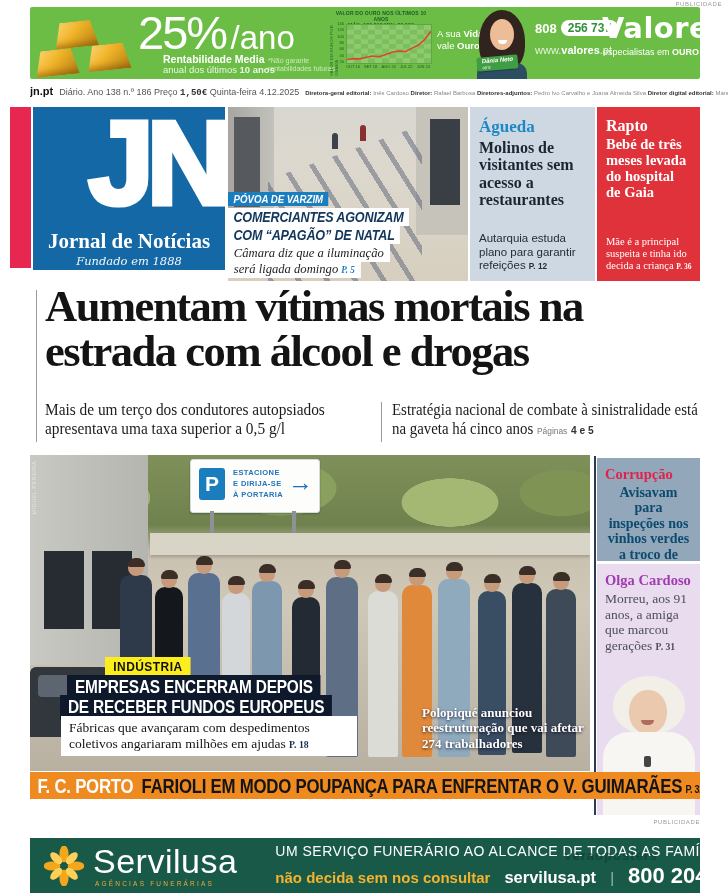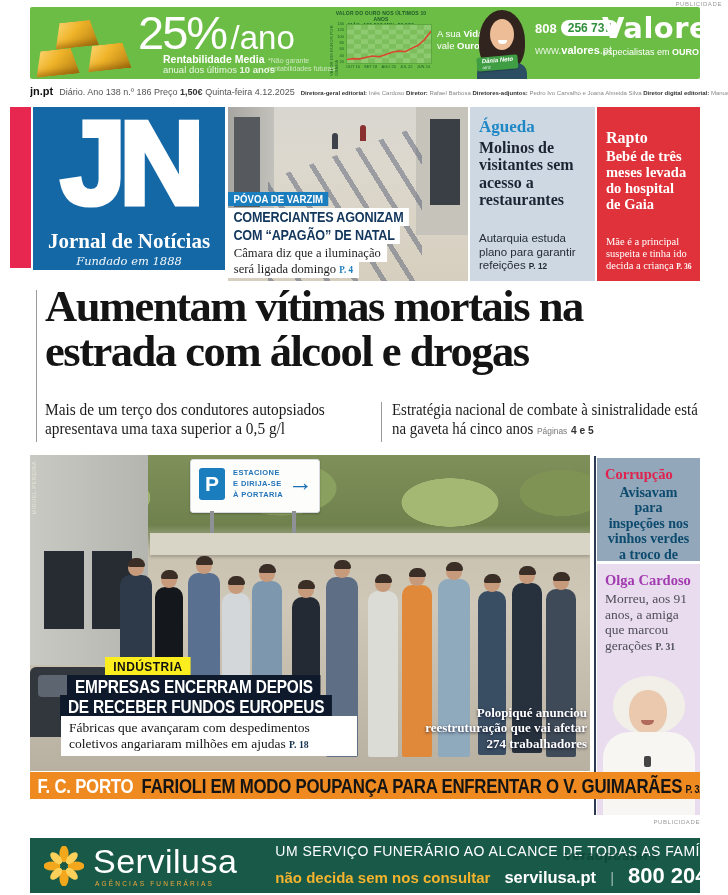--- a/index.html
+++ b/index.html
@@ -44,31 +44,31 @@
   #ad-phone .pill{background:#fff;color:#2f8f3b;font-weight:bold;font-size:12px;padding:1px 7px;border-radius:9px;}
   #ad-site{left:505px;top:37px;font-size:11px;}
   #ad-site .dim{opacity:.8;}
   #ad-brand{left:572px;top:4px;width:98px;text-align:center;}
   #ad-brand .logo{font-size:29px;font-weight:bold;letter-spacing:.5px;font-family:"DejaVu Sans",sans-serif;}
   #ad-brand .sub{font-size:9px;margin-top:2px;}
   
   #masthead{left:30px;top:85px;width:698px;height:14px;display:flex;align-items:baseline;gap:6px;white-space:nowrap;overflow:hidden;}
   #masthead .site{font-size:11px;font-weight:bold;color:#111;}
   #masthead .issue{font-size:9px;color:#555;}
-  #masthead .price{font-weight:bold;color:#333;}
+  #masthead .price{font-weight:bold;color:#333;font-family:Liberation Mono, monospace;}
   #masthead .staff{font-size:6px;color:#888;}
   #masthead .staff b{color:#333;}
   
   #red-stripe{left:10px;top:107px;width:21px;height:161px;background:var(--jn_red);}
   #jn-box{left:33px;top:107px;width:192px;height:163px;background:var(--jn_blue);color:#fff;text-align:center;}
-  #jn-initials{position:absolute;left:0;right:0;top:-12px;font-size:118px;font-weight:bold;letter-spacing:-7px;-webkit-text-stroke:5px #fff;}
+  #jn-initials{position:absolute;left:0;right:0;top:-12px;font-size:118px;font-weight:bold;letter-spacing:-7px;text-align:right;-webkit-text-stroke:5px #fff;}
   #jn-name{position:absolute;left:0;right:0;top:122px;font-family:"Liberation Serif",serif;font-weight:bold;font-size:21px;}
   #jn-founded{position:absolute;left:0;right:0;top:147px;font-family:"DejaVu Serif",serif;font-style:italic;font-size:11.5px;opacity:.95;}
   
-  #street-photo{left:228px;top:107px;width:240px;height:174px;overflow:hidden;background:linear-gradient(#d8d6d0,#ddd8cd 35%,#d6cfbf);}
+  #street-photo{left:228px;top:107px;width:240px;height:174px;overflow:hidden;background:linear-gradient(#d8d6d0,#ddd8cd 35%,#d6cfbf);font-style:italic;}
   .sp-bldg-l{position:absolute;left:0;top:0;width:46px;height:130px;background:linear-gradient(90deg,#a7a6a2,#c3c1bb);}
   .sp-bldg-r{position:absolute;right:0;top:0;width:52px;height:128px;background:#c6c3bb;}
   .sp-shop{position:absolute;right:8px;top:12px;width:30px;height:86px;background:#3a3f46;}
   .sp-shop2{position:absolute;left:6px;top:10px;width:26px;height:90px;background:#565a5e;}
   .sp-pattern{position:absolute;left:40px;right:46px;top:18px;bottom:0;
     background:repeating-linear-gradient(58deg,rgba(75,85,110,.45) 0 5px,transparent 5px 24px);
     clip-path:polygon(0 35%,100% 0,100% 100%,0 100%);}
   .sp-ped{position:absolute;width:6px;height:16px;border-radius:3px 3px 0 0;}
   .tagline-box{position:absolute;display:inline-block;padding:1px 6px;transform-origin:left center;}
   #povoa-kicker{left:0;top:85px;background:var(--street_blue);color:#fff;font-weight:bold;font-size:10.5px;transform:scaleX(.92);}
@@ -78,21 +78,21 @@
   .povoa-dek{background:#fff;color:#1d1d1d;font-family:"Liberation Serif",serif;font-size:13px;transform:scaleX(.97);}
   #povoa-d1{left:0;top:137px;}
   #povoa-d2{left:0;top:153px;}
   .pageref{font-size:.72em;font-weight:bold;}
   #povoa-d2 .pageref{color:var(--street_blue);}
   
   #agueda-box{left:470px;top:107px;width:125px;height:174px;background:var(--agueda_bg);box-sizing:border-box;padding:10px 9px;}
   #agueda-box .kicker{color:var(--agueda_blue);font-family:"Liberation Serif",serif;font-weight:bold;font-size:17px;}
   #agueda-box .hl{margin-top:2px;font-family:"Liberation Serif",serif;font-weight:bold;font-size:16px;line-height:1.08;color:#1c2433;}
   #agueda-box .dek{position:absolute;left:9px;bottom:9px;width:108px;font-family:Liberation Sans, sans-serif;font-size:11.5px;line-height:1.15;color:#262c38;}
-  #rapto-box{left:597px;top:107px;width:103px;height:174px;background:var(--rapto_red);box-sizing:border-box;padding:22px 9px;color:#fff;}
+  #rapto-box{left:597px;top:107px;width:103px;height:174px;background:var(--rapto_red);box-sizing:border-box;padding:10px 9px;color:#fff;}
   #rapto-box .kicker{font-family:"Liberation Serif",serif;font-weight:bold;font-size:16px;}
   #rapto-box .hl{margin-top:2px;font-family:"Liberation Serif",serif;font-weight:bold;font-size:14.5px;line-height:1.1;}
   #rapto-box .dek{position:absolute;left:9px;bottom:9px;width:86px;font-family:"Liberation Serif",serif;font-size:10.5px;line-height:1.15;}
   
   #lead-rule{left:36px;top:290px;width:1px;height:152px;background:#9a9a9a;}
   #lead-headline{left:45px;top:284px;width:660px;font-family:"Liberation Serif",serif;font-weight:bold;
     font-size:45px;line-height:.99;letter-spacing:-1.5px;color:var(--headline_black);transform:scaleX(.99);transform-origin:left top;}
   .deck{font-family:"Liberation Serif",serif;font-size:16px;line-height:1.2;color:#1b1b1b;transform-origin:left top;}
   #deck1{left:45px;top:400px;width:330px;transform:scaleX(.96);}
   #deck2{left:392px;top:400px;width:330px;transform:scaleX(.93);}
@@ -124,21 +124,21 @@
   .person::before{content:"";position:absolute;top:-15px;left:50%;width:16px;height:16px;margin-left:-8px;border-radius:50%;background:#c79a7c;}
   .person::after{content:"";position:absolute;top:-17px;left:50%;width:17px;height:9px;margin-left:-8.5px;border-radius:9px 9px 2px 2px;background:#3a2e26;}
   #photo-credit{position:absolute;left:1px;top:6px;font-size:5.5px;color:#e9e9dd;writing-mode:vertical-rl;transform:rotate(180deg);letter-spacing:.5px;opacity:.85;}
   
   #ind-kicker{left:75px;top:202px;background:var(--yellow);color:#101010;font-weight:bold;font-size:13px;letter-spacing:.5px;padding:2px 9px;transform:scaleX(.92);}
   .ind-h{background:var(--tag_navy);color:#fff;font-weight:bold;font-size:17.5px;letter-spacing:-.2px;padding:2px 9px;transform:scaleX(.88);}
   #ind-h1{left:37px;top:220px;}
   #ind-h2{left:30px;top:240px;}
   #ind-dek{left:31px;top:261px;width:280px;background:#fff;padding:4px 8px;font-family:"Liberation Serif",serif;font-size:13.5px;line-height:1.18;color:#141414;}
   #ind-dek .pageref{color:#13314f;}
-  #ind-caption{left:392px;top:250px;width:165px;text-align:right;color:#fff;font-family:"Liberation Serif",serif;font-weight:bold;font-size:13px;line-height:1.18;text-shadow:0 1px 3px rgba(0,0,25,.75);}
+  #ind-caption{left:392px;top:250px;width:165px;color:#fff;font-family:"Liberation Serif",serif;font-weight:bold;font-size:13px;line-height:1.18;text-shadow:0 1px 3px rgba(0,0,25,.75);}
   
   #side-rule{left:594px;top:456px;width:1.5px;height:359px;background:#2c3a52;}
   #corrupcao-box{left:597px;top:458px;width:103px;height:103px;background:var(--corr_bg);box-sizing:border-box;padding:8px;}
   #corrupcao-box .kicker{color:var(--corr_red);font-family:"Liberation Serif",serif;font-weight:bold;font-size:14.5px;}
   #corrupcao-box .hl{margin-top:2px;font-family:"Liberation Serif",serif;font-weight:bold;font-size:14px;line-height:1.1;color:#0c4a6e;text-align:center;}
   #olga-box{left:597px;top:564px;width:103px;height:251px;background:var(--olga_bg);box-sizing:border-box;padding:8px;overflow:hidden;}
   #olga-box .kicker{color:var(--olga_purple);font-family:"Liberation Serif",serif;font-weight:bold;font-size:14.5px;}
   #olga-box .hl{margin-top:2px;font-family:"Liberation Serif",serif;font-size:13.5px;line-height:1.15;color:#4e4e58;}
   .olga-hair{position:absolute;left:16px;top:112px;width:72px;height:58px;border-radius:50% 50% 46% 46%;background:#f2efe8;}
   .olga-face{position:absolute;left:32px;top:126px;width:38px;height:44px;border-radius:48%;background:#eac9ae;}
@@ -273,21 +273,21 @@
       <div class="sp-bldg-r"></div>
     <div class="sp-shop2"></div>
       <div class="sp-shop"></div>
     <div class="sp-pattern"></div>
     <div class="sp-ped" style="left:104px;top:26px;background:#3c414a;"></div>
     <div class="sp-ped" style="left:132px;top:18px;background:#8a3030;"></div>
     <div class="tagline-box" id="povoa-kicker">PÓVOA DE VARZIM</div>
     <div class="tagline-box povoa-h" id="povoa-h1">COMERCIANTES AGONIZAM</div>
     <div class="tagline-box povoa-h" id="povoa-h2">COM “APAGÃO” DE NATAL</div>
     <div class="tagline-box povoa-dek" id="povoa-d1">Câmara diz que a iluminação</div>
-    <div class="tagline-box povoa-dek" id="povoa-d2"><span>será ligada domingo </span><span class="pageref">P. 4</span></div>
+    <div class="tagline-box povoa-dek" id="povoa-d2"><span>será ligada domingo </span><span class="pageref">P. 5</span></div>
   </div>
 
   <div class="abs" id="agueda-box">
     <div class="kicker">Águeda</div>
     <div class="hl">Molinos de visitantes sem acesso a restaurantes</div>
     <div class="dek"><span>Autarquia estuda plano para garantir refeições </span><span class="pageref">P. 12</span></div>
   </div>
 
   <div class="abs" id="rapto-box">
     <div class="kicker">Rapto</div>

